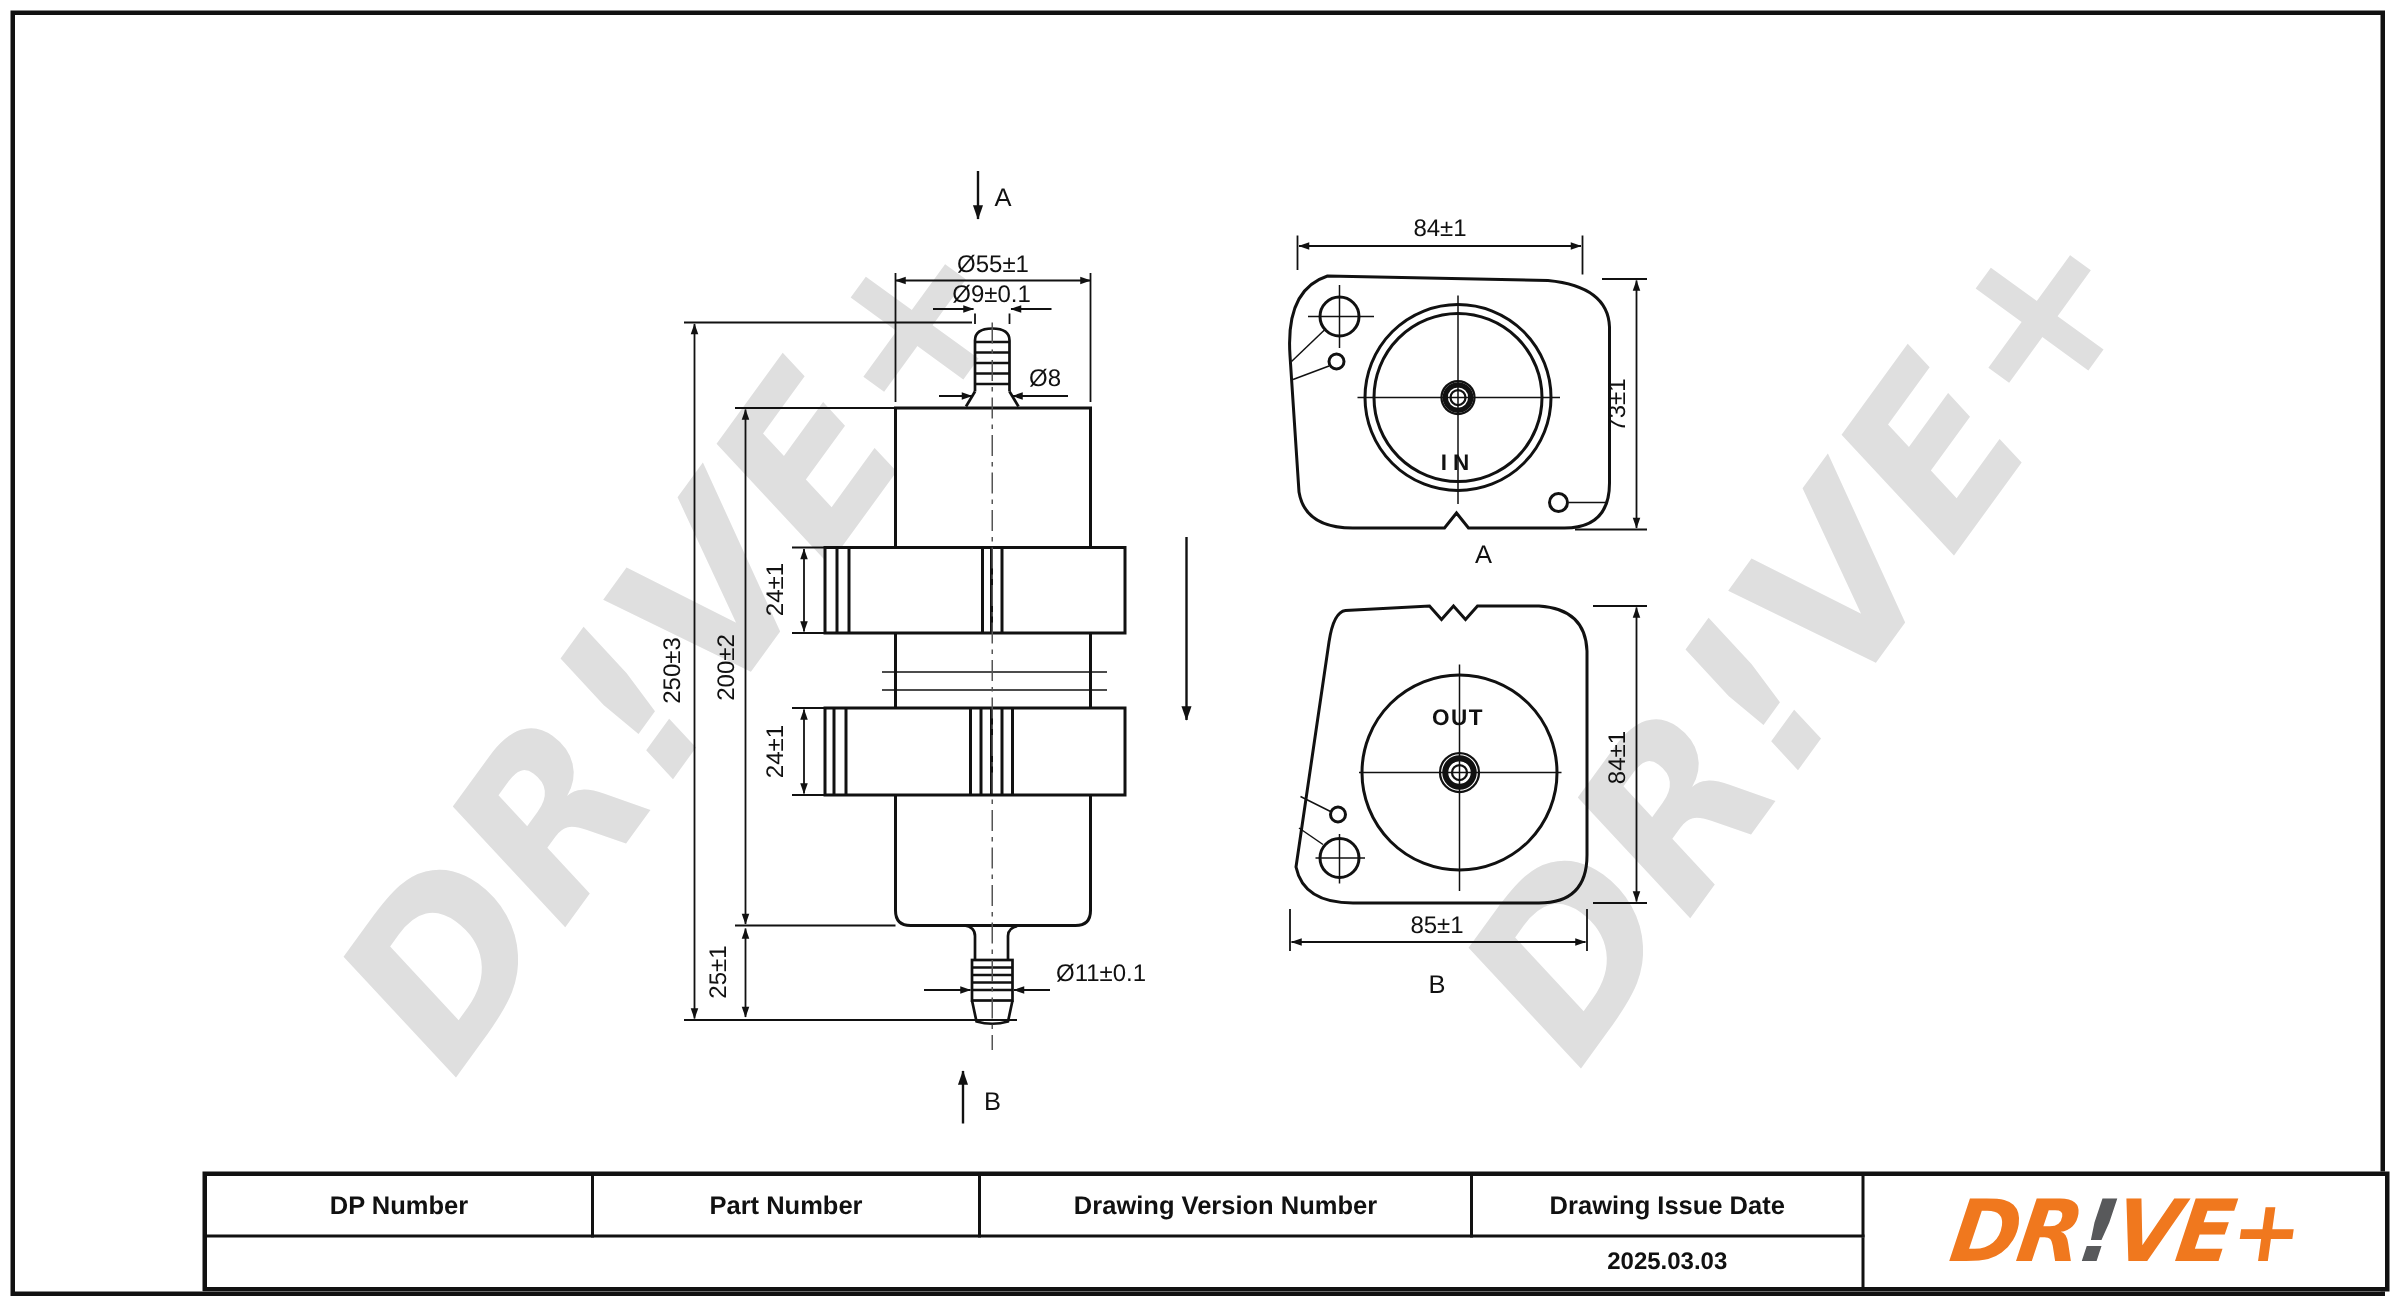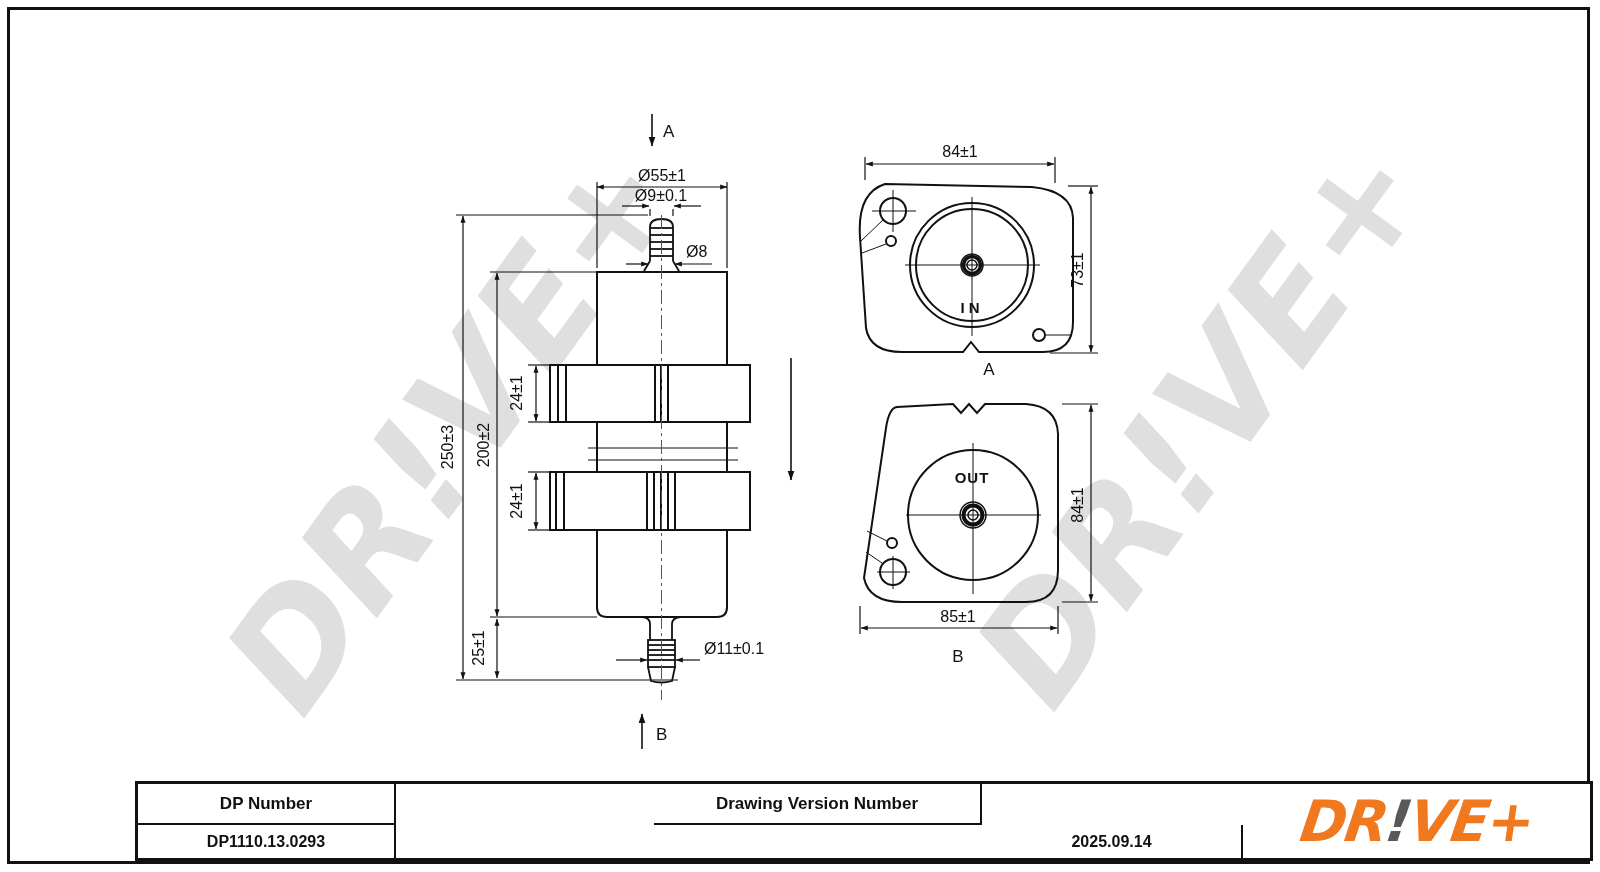--- a/index.html
+++ b/index.html
@@ -230,24 +230,25 @@
         <text class="dim" x="1083" y="505" text-anchor="middle" transform="rotate(-90 1083 505)">84±1</text>
         <text class="dim" x="958" y="622" text-anchor="middle">85±1</text>
         <text x="972" y="483" text-anchor="middle" style="font-size:15px;font-weight:bold;letter-spacing:1px">OUT</text>
         <text class="lbl" x="958" y="662" text-anchor="middle">B</text>
       </g>
     </g>
   </svg>
 
   <div id="tblock">
     <div class="cell hdr r1 c1">DP Number</div>
+    <div class="cell hdr r1 c2">Part Number</div>
     <div class="cell hdr r1 c3">Drawing Version Number</div>
-
-    <div class="cell val r2 c1">DP1110.13.0293</div>
-    <div class="cell val r2 c4">2025.09.14</div>
+    <div class="cell hdr r1 c4">Drawing Issue Date</div>
+
+    <div class="cell val r2 c4">2025.03.03</div>
 
     <div class="cell logocell">
       <div class="logo">
         <span class="lg-o">DR</span><span class="lg-g">!</span><span class="lg-o">VE+</span>
       </div>
     </div>
   </div>
 
 </div>
 

